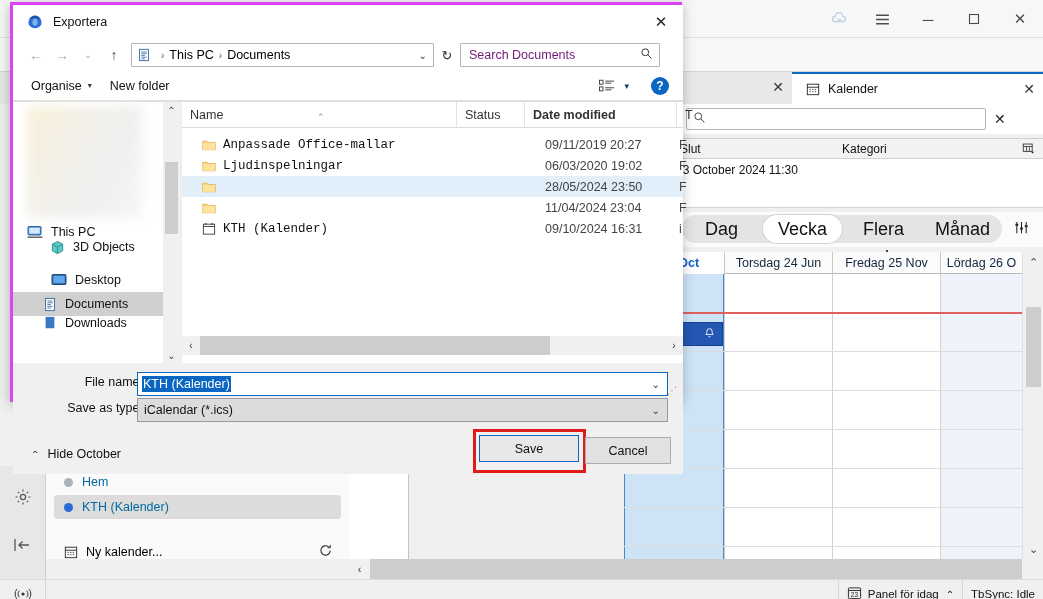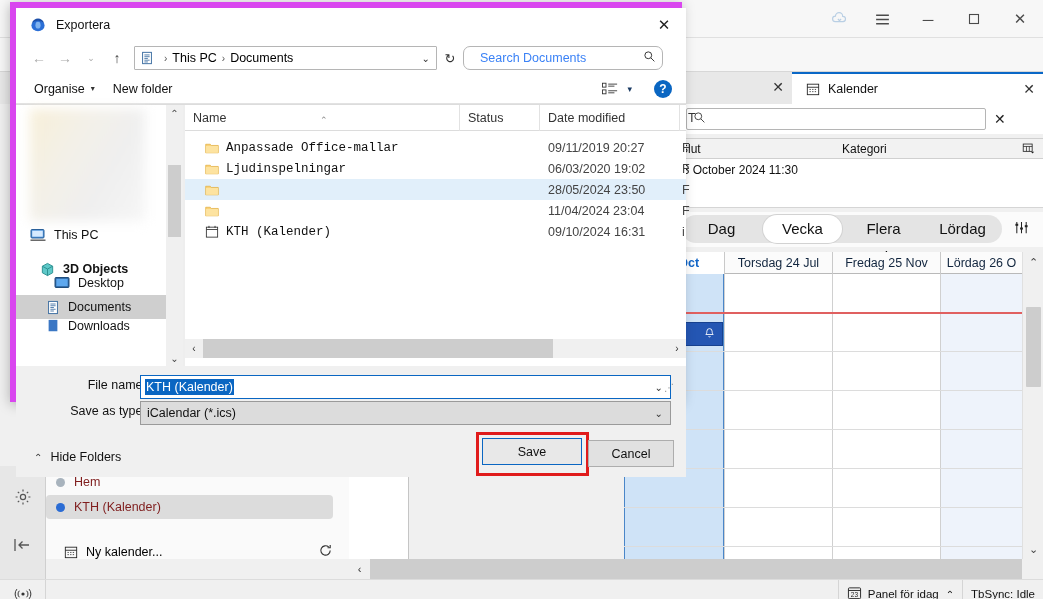--- a/index.html
+++ b/index.html
@@ -71,21 +71,21 @@
   .tb-viewbar {
     position:absolute; left:676px; top:212px; width:367px; height:35px;
     background:#fbfbfb;
   }
   .seg {
     position:absolute; left:6px; top:3px; width:320px; height:28px;
     border-radius:14px; background:#e4e4e4;
     display:flex; align-items:center;
   }
   .seg-item {
-    flex:1; text-align:center; font-size:15px; color:#111; line-height:28px; height:28px;
+    flex:1; text-align:center; font-size:18px; color:#111; line-height:28px; height:28px;
   }
   .seg-item.sel { background:#fff; border-radius:14px; box-shadow:0 0 0 1px #d2d2d2; margin:0 2px;}
   .seg-extra { position:absolute; right:14px; top:8px; font-size:14px; color:#222; }
 
   .cal-head {
     position:absolute; left:624px; top:252px; width:398px; height:22px;
     background:#fbfbfb; border-bottom:1px solid #b9b9b9;
   }
   .cal-col-h {
     position:absolute; top:0; height:22px; line-height:22px; text-align:center;
@@ -119,21 +119,21 @@
     position:absolute; left:349px; top:559px; width:694px; height:20px; background:#f0f0f0;
   }
   .cal-hscroll .lbtn { position:absolute; left:0; top:0; width:21px; height:20px; display:flex;align-items:center;justify-content:center; font-size:11px;color:#333;}
   .cal-hscroll .track { position:absolute; left:21px; top:0; right:21px; height:20px; background:#cdcdcd;}
 
   
   .tb-spaces { position:absolute; left:0; top:466px; width:46px; height:113px; background:#e7e7e7; border-right:1px solid #cfcfcf;}
   .tb-space-btn { position:absolute; left:0; width:46px; height:34px; display:flex; align-items:center; justify-content:center; color:#444;}
 
   .tb-callist { position:absolute; left:46px; top:466px; width:303px; height:93px; background:#fafafa; }
-  .cal-item { position:absolute; left:0; width:287px; height:24px; display:flex; align-items:center; border-radius:4px; font-size:12.5px; color:#7f1d1d;}
+  .cal-item { position:absolute; left:8px; width:287px; height:24px; display:flex; align-items:center; border-radius:4px; font-size:12.5px; color:#0369a1;}
   .cal-item.sel { background:#dcdcdc; }
   .cal-dot { width:9px; height:9px; border-radius:50%; margin:0 9px 0 10px; }
   .cal-newrow { position:absolute; left:8px; top:74px; width:287px; height:24px; display:flex; align-items:center; font-size:12.5px;}
   .cal-newrow .nc-ico { margin:0 8px 0 10px; display:flex; }
   .cal-newrow .refresh { position:absolute; right:8px; color:#333; font-size:13px;}
 
   .tb-statusbar {
     position:absolute; left:0; top:579px; width:1043px; height:20px;
     background:#f0f0f0; border-top:1px solid #dcdcdc; display:flex; align-items:center;
     font-size:11.5px; color:#111;
@@ -146,21 +146,21 @@
   
   .cal-left-toggle {
     position:absolute; left:624px; top:335px; width:14px; height:22px;
     display:flex; align-items:center; justify-content:center; font-size:11px; color:#333;
     background:#f0f0f0;
   }
 
   
   .dlg {
     position:absolute; left:10px; top:2px; width:672px; height:400px;
-    background:#f0f0f0; border:6px solid #d946ef; box-shadow:0 2px 12px rgba(0,0,0,.28);
+    background:#f0f0f0; border:3px solid #d946ef; box-shadow:0 2px 12px rgba(0,0,0,.28);
   }
   .dlg-title {
     position:absolute; left:0; top:0; width:670px; height:34px;
     background:#fff; display:flex; align-items:center;
   }
   .dlg-title .t-ico { margin-left:14px; margin-right:10px; display:flex; align-items:center;}
   .dlg-title .t-txt { font-size:12.5px; color:#111; }
   .dlg-title .t-close {
     position:absolute; right:0; top:0; width:44px; height:34px;
     display:flex; align-items:center; justify-content:center; font-size:15px; color:#222;
@@ -172,21 +172,21 @@
   .crumbbar {
     margin-left:4px; width:303px; height:24px; border:1px solid #b5b5b5; background:#fff;
     display:flex; align-items:center; font-size:12.5px; border-radius:1px;
   }
   .crumbbar .c-ico { margin:0 5px 0 5px; display:flex; }
   .crumbbar .sep { margin:0 5px; color:#555; font-size:10px;}
   .crumb-dd { margin-left:auto; margin-right:6px; font-size:10px; color:#333;}
   .refreshbtn { width:26px; height:26px; display:flex; align-items:center; justify-content:center; font-size:13px; color:#333;}
   .searchbar {
     width:200px; height:24px; border:1px solid #b5b5b5; background:#fff;
-    display:flex; align-items:center; font-size:12.5px; color:#3b82f6; padding-left:16px; border-radius:7px;
+    display:flex; align-items:center; font-size:12.5px; color:#701a75; padding-left:8px; border-radius:1px;
   }
   .searchbar .s-ico { margin-left:auto; margin-right:6px; color:#333; }
 
   .dlg-toolbar { position:absolute; left:0; top:66px; width:670px; height:30px; background:#fff; display:flex; align-items:center; border-bottom:1px solid #e2e2e2;}
   .tb-lnk { font-size:12.5px; color:#111; margin-left:18px; display:flex; align-items:center;}
   .tb-lnk .caret { margin-left:6px; font-size:8px; color:#333;}
   .tb-right { margin-left:auto; display:flex; align-items:center; margin-right:14px;}
   .viewicon { display:flex; align-items:center; color:#333;}
   .helpbtn {
     width:18px; height:18px; border-radius:50%; background:#0a66c2; color:#fff;
@@ -329,35 +329,35 @@
     <div class="tb-evt-row">
       <span style="margin-left:6px;">23 October 2024 11:30</span>
     </div>
     <div class="tb-evt-rest"></div>
 
     <div class="tb-viewbar">
       <div class="seg">
         <div class="seg-item">Dag</div>
         <div class="seg-item sel">Vecka</div>
         <div class="seg-item">Flera veckor</div>
-        <div class="seg-item">Lördag</div>
+        <div class="seg-item">Månad</div>
       </div>
       <div class="seg-extra">
         <svg width="15" height="15" viewBox="0 0 16 16">
             <path d="M3 2v12M8 2v12M13 2v12" stroke="#222" stroke-width="1.1"></path>
             <rect x="1.5" y="4" width="3" height="2.2" fill="#222"></rect>
             <rect x="6.5" y="8" width="3" height="2.2" fill="#222"></rect>
             <rect x="11.5" y="5.5" width="3" height="2.2" fill="#222"></rect>
           </svg>
       </div>
     </div>
 
     <div class="cal-head">
       <div class="cal-col-h today" style="left:0px; width:100px;">g 23 Oct</div>
-      <div class="cal-col-h" style="left:100px; width:108px;">Torsdag 24 Jul</div>
+      <div class="cal-col-h" style="left:100px; width:108px;">Torsdag 24 Jun</div>
       <div class="cal-col-h" style="left:208px; width:108px;">Fredag 25 Nov</div>
       <div class="cal-col-h" style="left:316px; width:82px;">Lördag 26 O</div>
     </div>
 
     <div class="cal-grid">
       <div class="cal-col today" style="left:0px; width:100px;"></div>
       <div class="cal-col" style="left:100px; width:108px;"></div>
       <div class="cal-col" style="left:208px; width:108px;"></div>
       <div class="cal-col weekend" style="left:316px; width:82px;"></div>
       <div class="cal-row-line" style="top:38px;"></div>
@@ -536,21 +536,21 @@
         <div class="nav-item" style="top:118px; padding-left:14px;">
           <span class="n-ico">
             <svg width="16" height="15" viewBox="0 0 16 15">
                 <rect x="1" y="1.5" width="13" height="8.5" rx="1" fill="#4a90d9" stroke="#2a6099" stroke-width="1"></rect>
                 <rect x="2.2" y="2.7" width="10.6" height="6" fill="#d6eaff"></rect>
                 <path d="M0.5 12.2h15" stroke="#5a5a5a" stroke-width="1.4"></path>
               </svg>
           </span>
           <span>This PC</span>
         </div>
-        <div class="nav-item" style="top:152px; padding-left:24px;font-weight:bold;">
+        <div class="nav-item" style="top:133px; padding-left:37px;">
           <span class="n-ico">
             <svg width="15" height="15" viewBox="0 0 16 16">
                 <path d="M8 1.5l5.5 3v7L8 14.5 2.5 11.5v-7z" fill="#5ec8c8" stroke="#2a8f8f" stroke-width="1"></path>
                 <path d="M2.5 4.5L8 7.5l5.5-3M8 7.5v7" fill="none" stroke="#2a8f8f" stroke-width="1"></path>
               </svg>
           </span>
           <span>3D Objects</span>
         </div>
         <div class="nav-item" style="top:166px; padding-left:38px;">
           <span class="n-ico">
@@ -588,21 +588,21 @@
 
       <div class="splitter"></div>
 
       <div class="file-pane">
         <div class="fp-head">
           <div class="fp-col first" style="left:0px; width:274px;">
             <span>Name</span>
             <span class="fp-sortmark" style="left:135px;">⌃</span>
           </div>
           <div class="fp-col" style="left:274px; width:80px;">Status</div>
-          <div class="fp-col" style="left:354px; width:140px;">Date modified</div>
+          <div class="fp-col" style="left:342px; width:140px;font-weight:bold;">Date modified</div>
           <div class="fp-col" style="left:494px; width:60px;">T</div>
         </div>
 
         <div class="fp-row" style="top:32px;">
           <span class="r-ico">
             <svg width="14" height="12" viewBox="0 0 16 13">
                 <path d="M0.8 2.2h5.2l1.2 1.4h8V12H0.8z" fill="#fbd277" stroke="#e0ad3d" stroke-width="0.8"></path>
                 <path d="M1.2 4.2h13.6V12H1.2z" fill="#fde3a0"></path>
               </svg>
           </span>
@@ -676,21 +676,21 @@
 
       <div class="frm-lbl" style="left:38px; top:38px; width:92px;">Save as type:</div>
       <div class="frm-select" style="left:124px; top:35px; width:531px;">
         <span>iCalendar (*.ics)</span>
         <span class="dd">⌄</span>
       </div>
     </div>
 
     <div class="hide-folders">
       <span class="hf-caret">⌃</span>
-      <span>Hide Folders</span>
+      <span>Hide October</span>
     </div>
 
     <div class="redbox" style="left:460px; top:424px; width:113px; height:44px;"></div>
     <div class="btn default" style="left:466px; top:430px; width:100px;">Save</div>
     <div class="btn" style="left:572px; top:432px; width:86px;">Cancel</div>
 
     <div class="dlg-resize">⋰</div>
   </div>
 
 </div>

